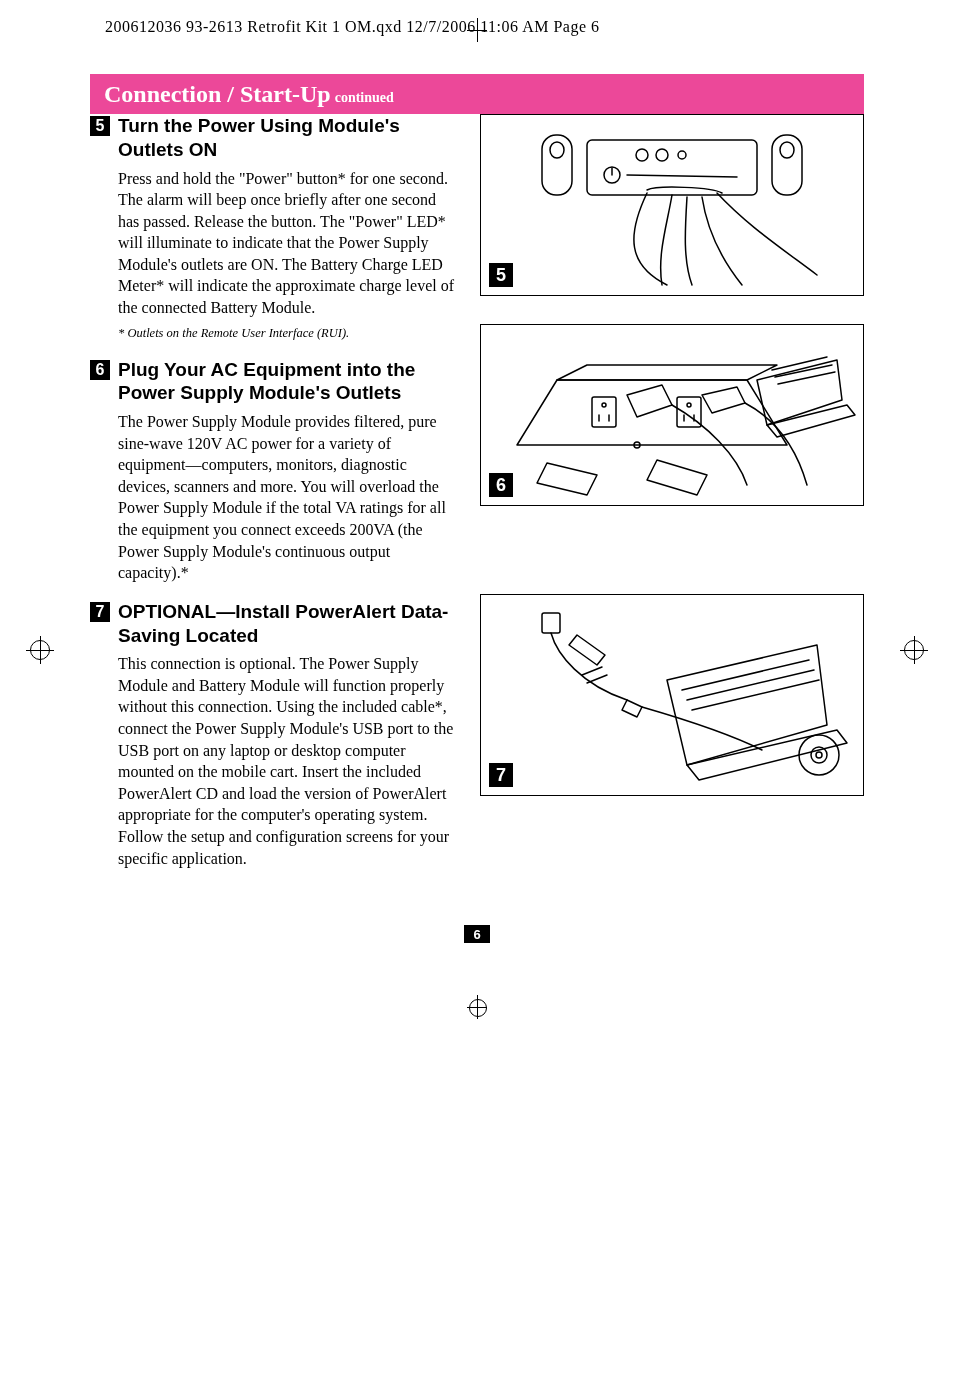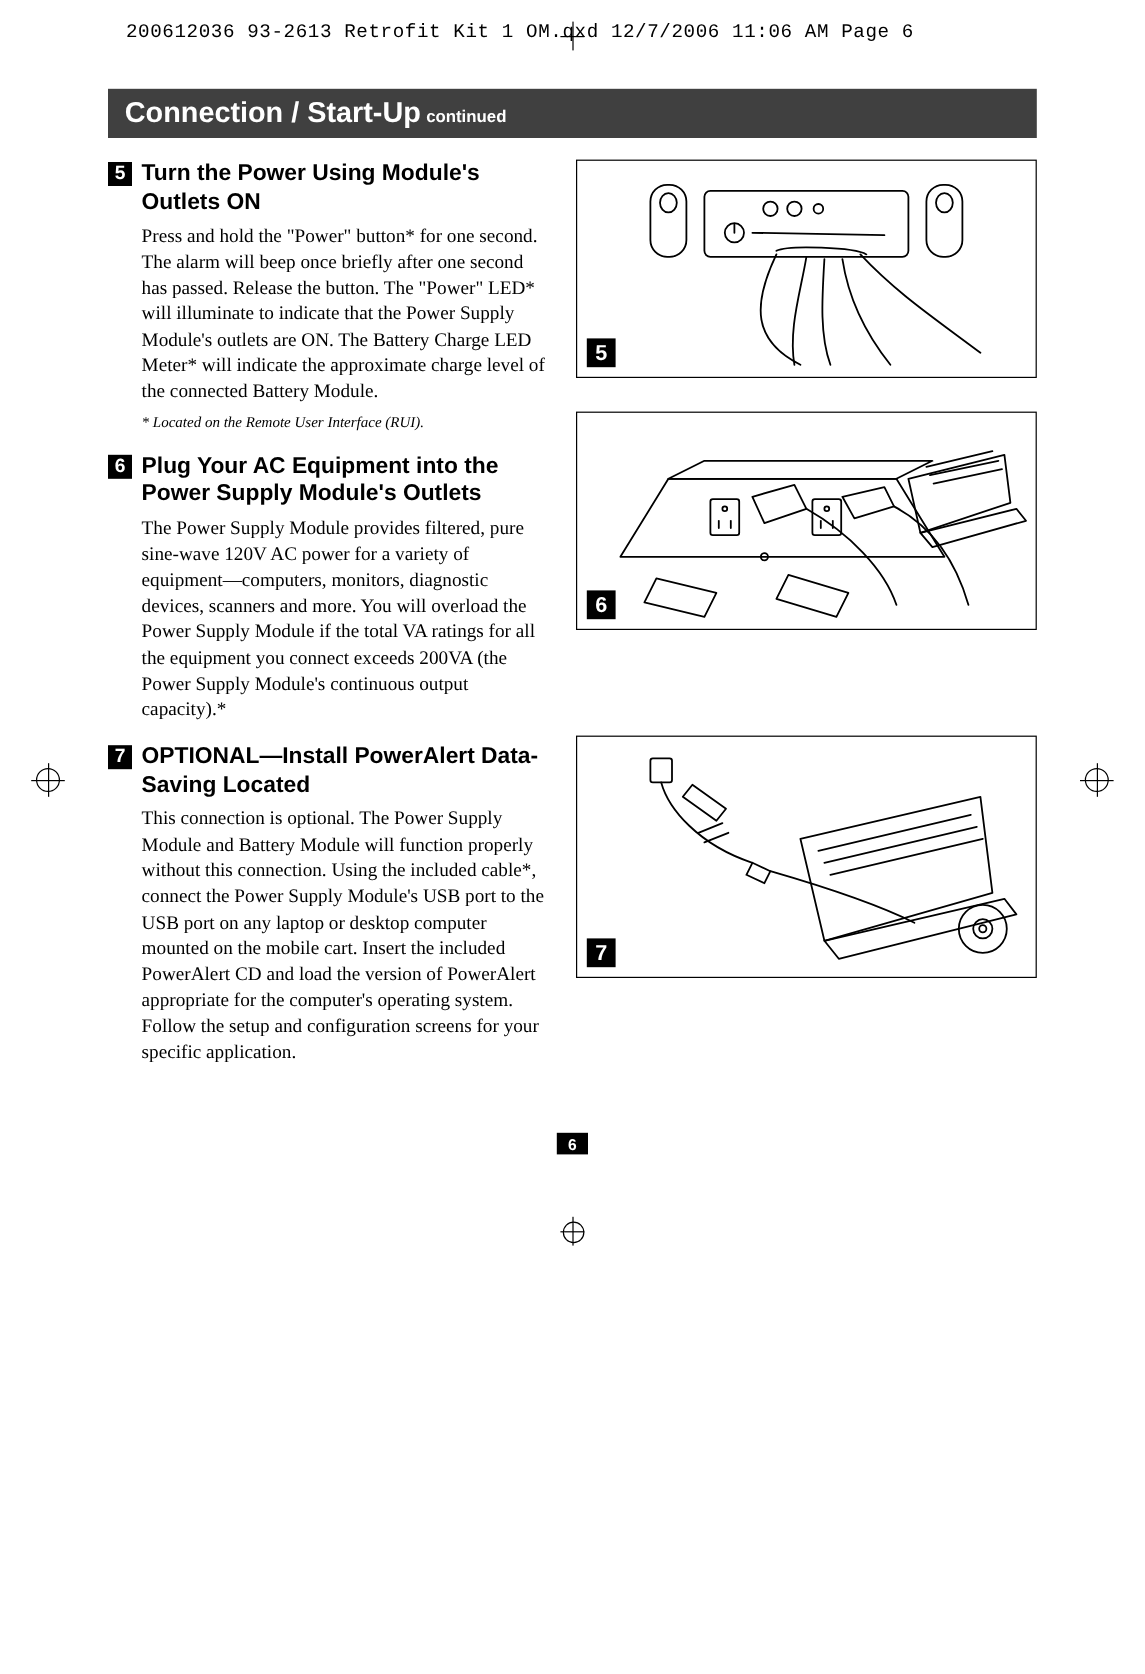--- a/index.html
+++ b/index.html
@@ -4,21 +4,21 @@
 <style>
   body {
     margin: 0;
     padding: 0;
     background: #fff;
     font-family: "Times New Roman", Times, serif;
     color: #000;
     width: 954px;
   }
   .print-header {
-    font-family: Liberation Mono, monospace;
+    font-family: Liberation Serif, serif;
     font-size: 16px;
     padding: 18px 0 0 105px;
     letter-spacing: 0.5px;
   }
   .center-cross {
     position: relative;
     height: 24px;
     margin-top: -10px;
   }
   .center-cross .vline {
@@ -70,25 +70,24 @@
   }
   .reg-right {
     top: 640px;
     right: 30px;
   }
   .page {
     position: relative;
     padding: 24px 90px 40px 90px;
   }
   .banner {
-    background: #404040;
+    background: #ec4899;
     color: #fff;
-    font-family: Liberation Sans, sans-serif;
+    font-family: Liberation Serif, serif;
     padding: 7px 14px 6px 14px;
-    margin-bottom: 18px;
   }
   .banner .big {
     font-size: 24px;
     font-weight: bold;
   }
   .banner .small {
     font-size: 14px;
     font-weight: bold;
   }
   .columns {
@@ -237,21 +236,21 @@
 
   <div class="columns">
     <div class="left-col">
 
       <div class="step">
         <div class="step-head">
           <span class="num-badge">5</span>
           <span>Turn the Power Using Module's Outlets ON</span>
         </div>
         <div class="step-body">Press and hold the "Power" button* for one second. The alarm will beep once briefly after one second has passed. Release the button. The "Power" LED* will illuminate to indicate that the Power Supply Module's outlets are ON. The Battery Charge LED Meter* will indicate the approximate charge level of the connected Battery Module.</div>
-        <div class="foot">* Located on the Remote User Interface (RUI).</div>
+        <div class="foot">* Outlets on the Remote User Interface (RUI).</div>
       </div>
 
       <div class="step">
         <div class="step-head">
           <span class="num-badge">6</span>
           <span>Plug Your AC Equipment into the Power Supply Module's Outlets</span>
         </div>
         <div class="step-body">The Power Supply Module provides filtered, pure sine-wave 120V AC power for a variety of equipment—computers, monitors, diagnostic devices, scanners and more. You will overload the Power Supply Module if the total VA ratings for all the equipment you connect exceeds 200VA (the Power Supply Module's continuous output capacity).*</div>
       </div>
 

